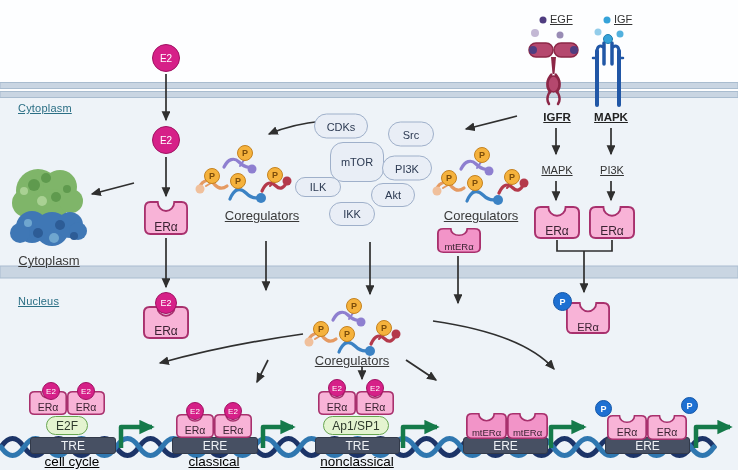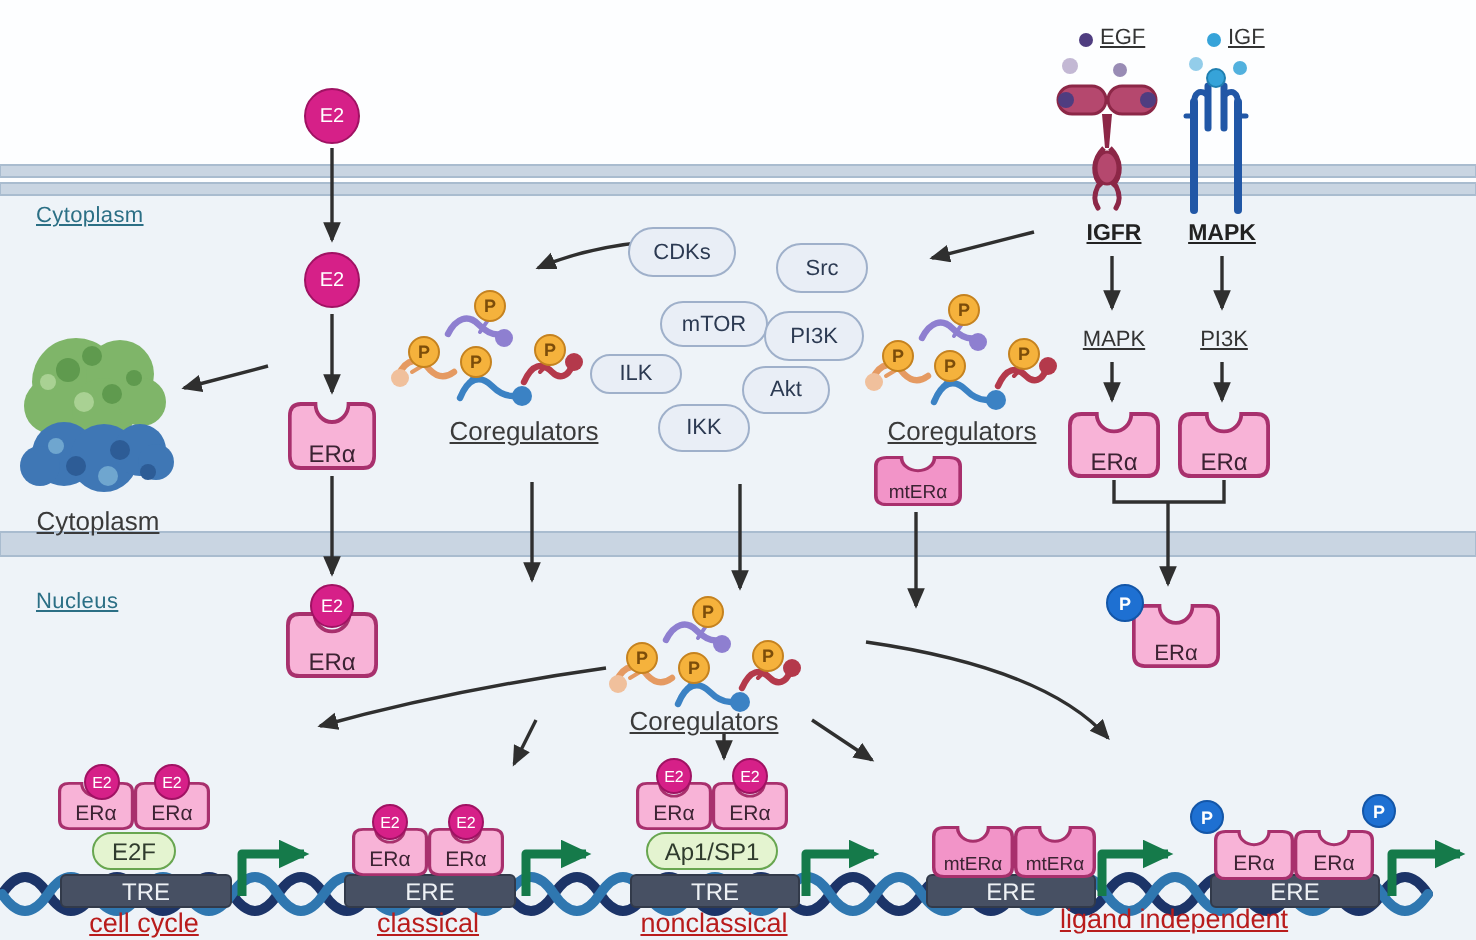--- a/index.html
+++ b/index.html
@@ -4,21 +4,21 @@
 <style>
   html,body{margin:0;padding:0;background:#fff;}
   .stage{position:relative;width:738px;height:470px;overflow:hidden;
          font-family:"Liberation Sans",sans-serif;background:#fdfeff;}
   .stage svg.art{position:absolute;left:0;top:0;z-index:1;}
   .lbl{position:absolute;z-index:4;transform:translateX(-50%);white-space:nowrap;
        color:#333;font-size:11px;line-height:1;text-decoration:underline;}
   .lbl-left{transform:none;}
   .lbl-bold{font-weight:bold;font-size:11.5px;color:#222;}
   .lbl-lg{font-size:13px;color:#3a3a3a;}
-  .lbl-path{font-size:13.5px;color:#b91c1c;}
+  .lbl-path{font-size:13.5px;color:#000000;}
   .lbl-region{transform:none;color:#2b6f85;font-size:11px;letter-spacing:.2px;}
   .bubble{position:absolute;z-index:3;transform:translate(-50%,-50%);
           background:#e9eef6;border:1.5px solid #9fb0ca;border-radius:13px;
           color:#2c3a52;font-size:11px;display:flex;align-items:center;
           justify-content:center;box-sizing:border-box;}
   .receptor{position:absolute;z-index:3;}
   .receptor svg{position:absolute;left:0;top:0;width:100%;height:100%;overflow:visible;}
   .rec-use{fill:#f8b3d7;stroke:#a8306d;stroke-width:2px;}
   .rec-use.mt{fill:#f294c8;}
   .rec-label{position:absolute;left:0;right:0;bottom:1px;text-align:center;
@@ -194,21 +194,21 @@
 
   <span class="lbl lbl-left" style="left:550px;top:14px">EGF</span>
   <span class="lbl lbl-left" style="left:614px;top:14px">IGF</span>
   <span class="lbl lbl-bold" style="left:557px;top:112px">IGFR</span>
   <span class="lbl lbl-bold" style="left:611px;top:112px">MAPK</span>
   <span class="lbl" style="left:557px;top:165px">MAPK</span>
   <span class="lbl" style="left:612px;top:165px">PI3K</span>
 
   <div class="bubble" style="left:341px;top:126px;width:54px;height:25px">CDKs</div>
   <div class="bubble" style="left:411px;top:134px;width:46px;height:25px">Src</div>
-  <div class="bubble" style="left:357px;top:162px;width:54px;height:23px">mTOR</div>
+  <div class="bubble" style="left:357px;top:162px;width:54px;height:40px">mTOR</div>
   <div class="bubble" style="left:407px;top:168px;width:50px;height:25px">PI3K</div>
   <div class="bubble" style="left:318px;top:187px;width:46px;height:20px">ILK</div>
   <div class="bubble" style="left:393px;top:195px;width:44px;height:24px">Akt</div>
   <div class="bubble" style="left:352px;top:214px;width:46px;height:24px">IKK</div>
 
   <span class="lbl lbl-lg" style="left:262px;top:209px">Coregulators</span>
   <span class="lbl lbl-lg" style="left:481px;top:209px">Coregulators</span>
   <span class="lbl lbl-lg" style="left:352px;top:354px">Coregulators</span>
   <span class="lbl lbl-lg" style="left:49px;top:254px">Cytoplasm</span>
 
@@ -341,15 +341,14 @@
 
   <div class="dnabar" style="left:30px;width:86px">TRE</div>
   <div class="dnabar" style="left:172px;width:86px">ERE</div>
   <div class="dnabar" style="left:315px;width:85px">TRE</div>
   <div class="dnabar" style="left:463px;width:85px">ERE</div>
   <div class="dnabar" style="left:605px;width:85px">ERE</div>
 
   <span class="lbl lbl-path" style="left:72px;top:455px">cell cycle</span>
   <span class="lbl lbl-path" style="left:214px;top:455px">classical</span>
   <span class="lbl lbl-path" style="left:357px;top:455px">nonclassical</span>
-  <span class="lbl lbl-path" style="left:587px;top:453px">ligand independent</span>
 
 </div>
 
 </body></html>

